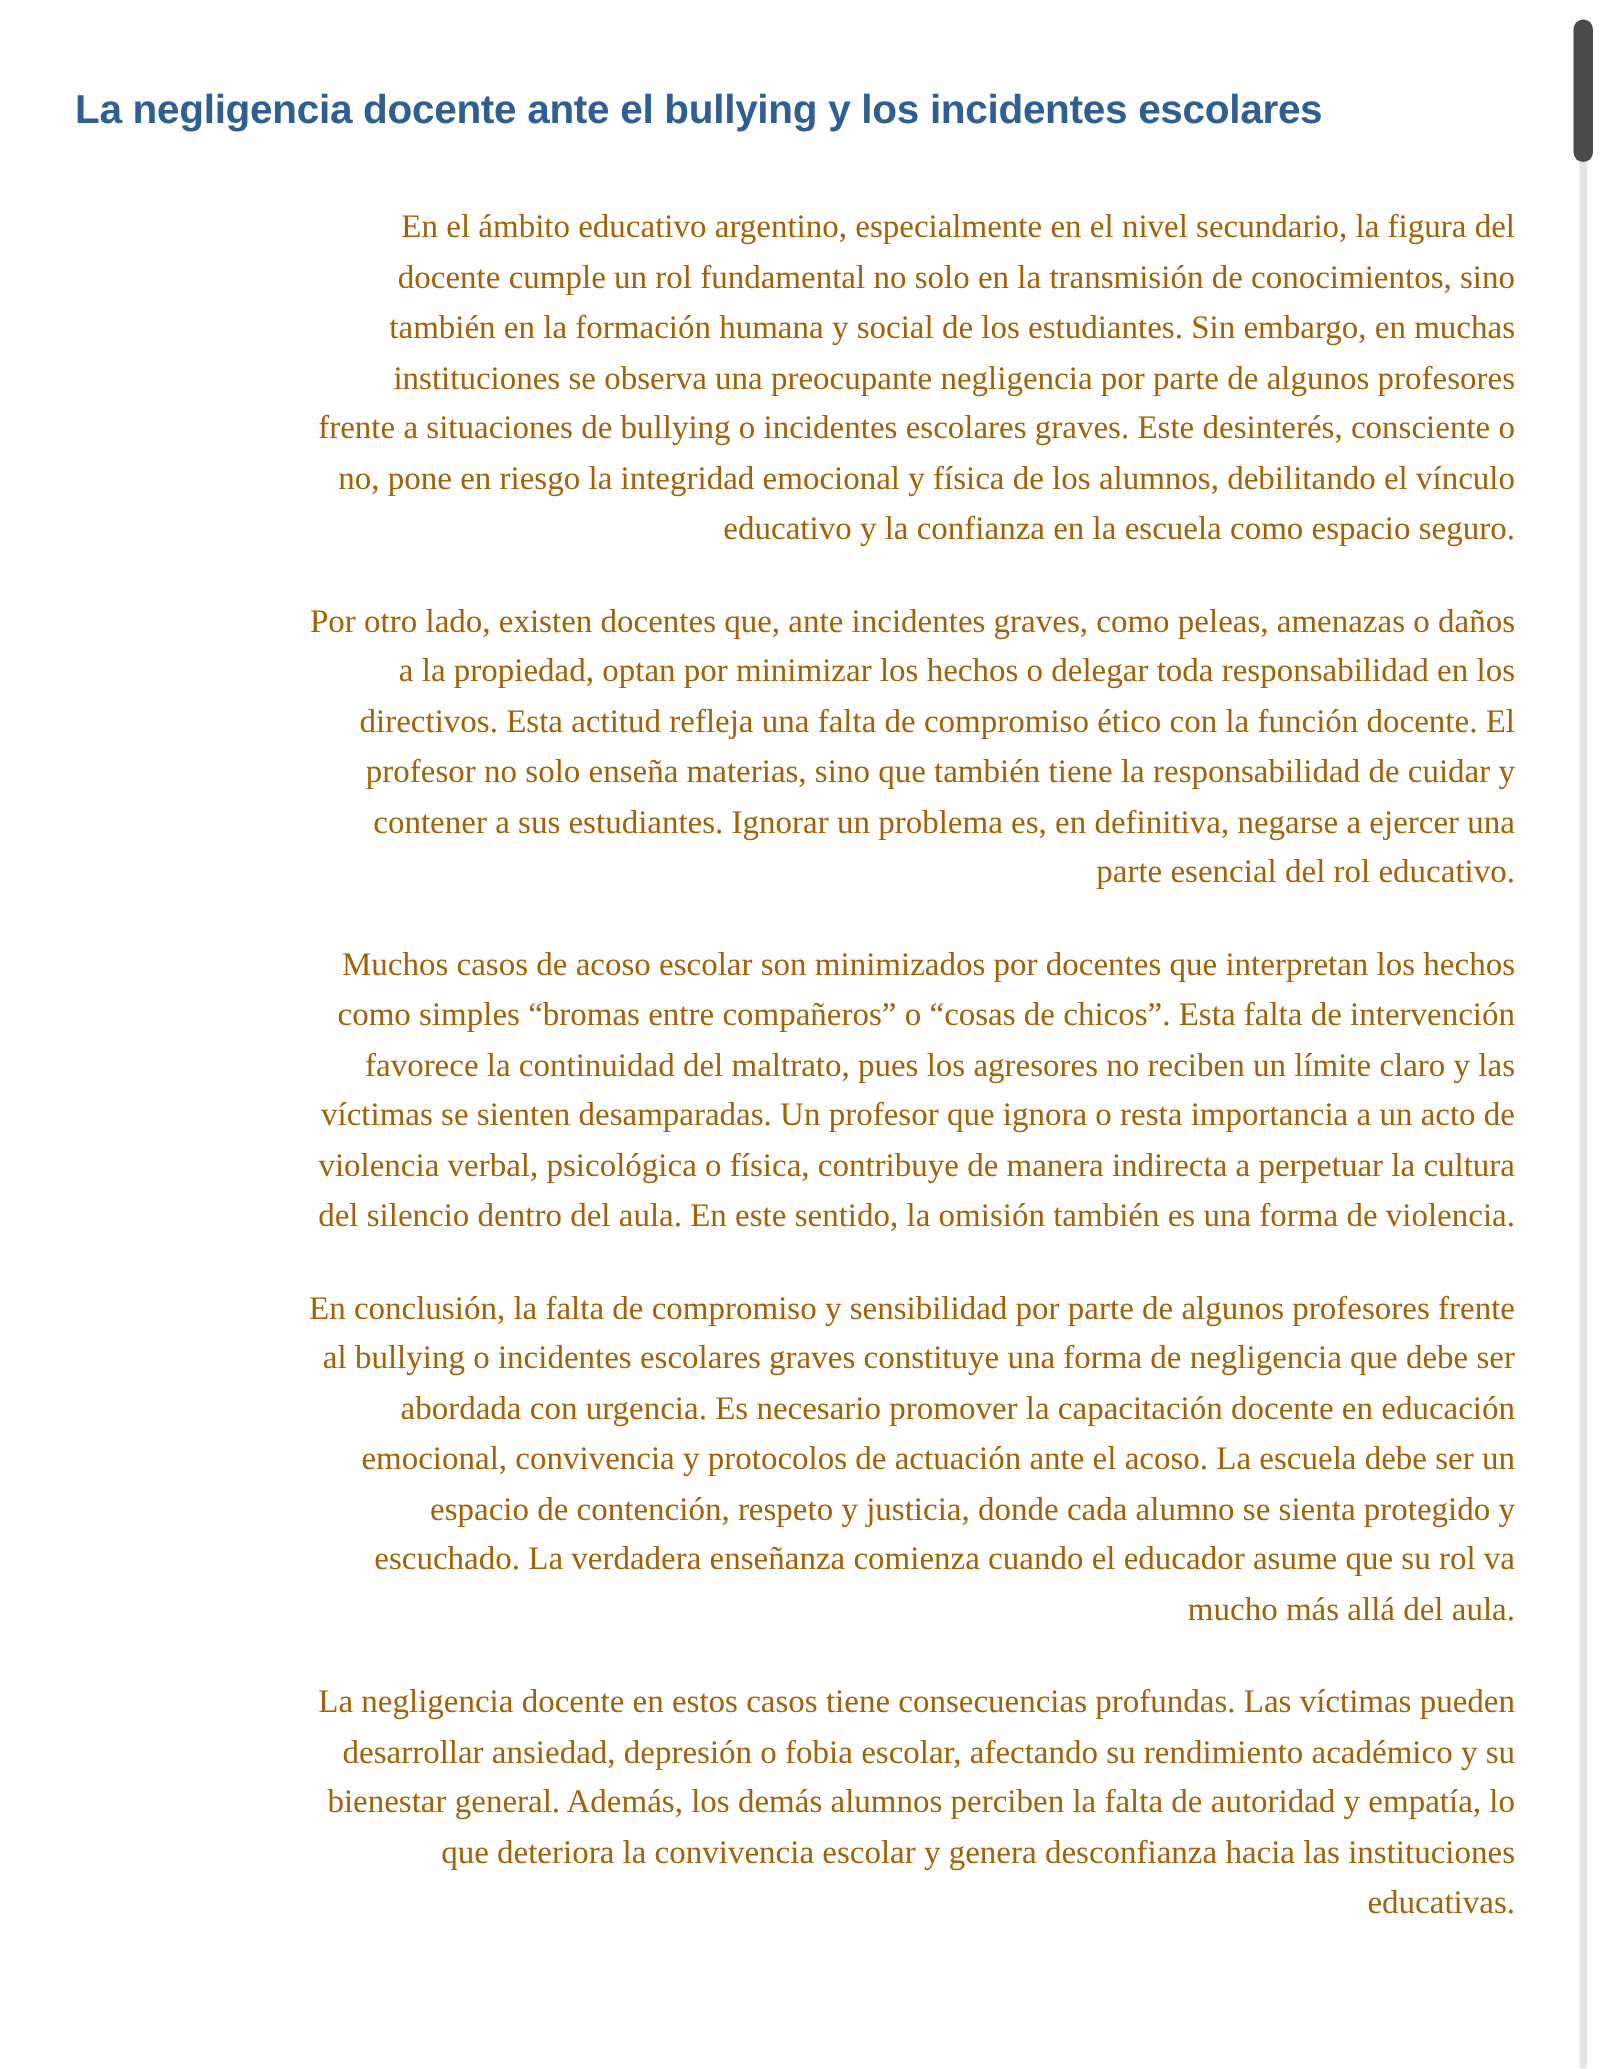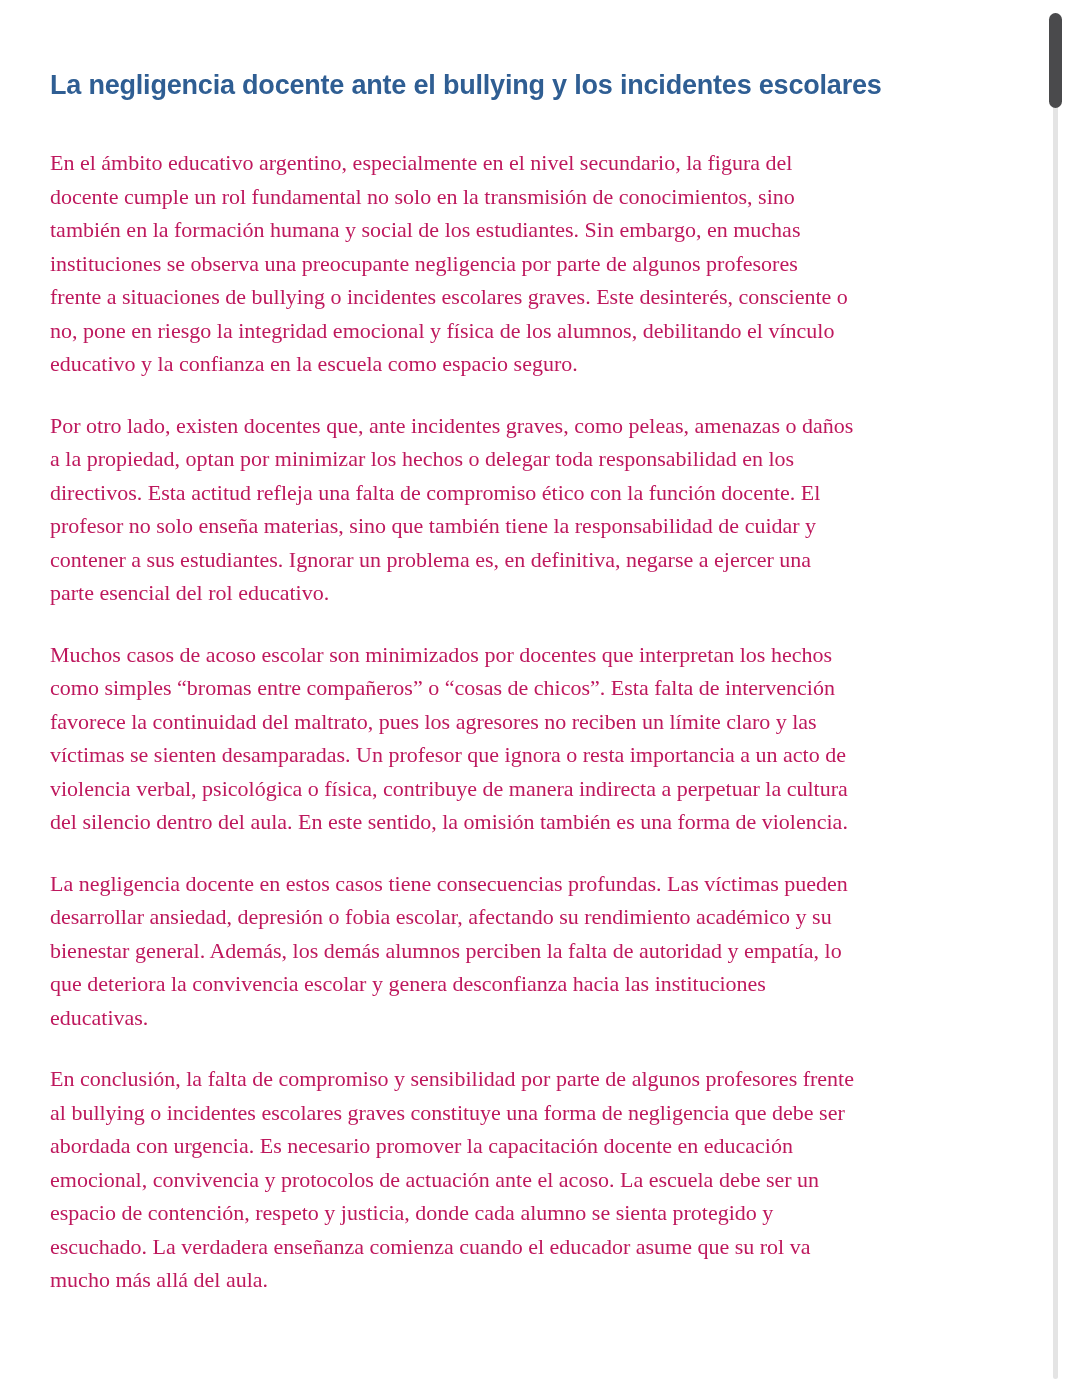--- a/index.html
+++ b/index.html
@@ -13,40 +13,40 @@
   }
   .page {
     position: relative;
     width: 1080px;
     height: 1379px;
     background: #ffffff;
   }
   .content {
     position: absolute;
     left: 50px;
-    top: 68px;
+    top: 56px;
     width: 960px;
   }
   h1.doc-title {
     font-family: "Liberation Sans", "DejaVu Sans", sans-serif;
     font-weight: 700;
     font-size: 27px;
     line-height: 34px;
     letter-spacing: -0.2px;
     color: #2f5e93;
     margin: 0 0 44px 0;
   }
   p.doc-paragraph {
     font-family: "Liberation Serif", "DejaVu Serif", serif;
     font-size: 22px;
     line-height: 33.5px;
-    color: #be185d;
+    color: #a16207;
     margin: 0 0 28px 0;
     white-space: pre-line;
-    text-align: left;
+    text-align: right;
   }
   .scrollbar-track {
     position: absolute;
     left: 1053px;
     top: 13px;
     width: 5px;
     height: 1366px;
     background: #e4e4e4;
     border-radius: 3px;
   }
@@ -83,31 +83,31 @@
 contener a sus estudiantes. Ignorar un problema es, en definitiva, negarse a ejercer una
 parte esencial del rol educativo.</p>
 
     <p class="doc-paragraph">Muchos casos de acoso escolar son minimizados por docentes que interpretan los hechos
 como simples “bromas entre compañeros” o “cosas de chicos”. Esta falta de intervención
 favorece la continuidad del maltrato, pues los agresores no reciben un límite claro y las
 víctimas se sienten desamparadas. Un profesor que ignora o resta importancia a un acto de
 violencia verbal, psicológica o física, contribuye de manera indirecta a perpetuar la cultura
 del silencio dentro del aula. En este sentido, la omisión también es una forma de violencia.</p>
 
-    <p class="doc-paragraph">La negligencia docente en estos casos tiene consecuencias profundas. Las víctimas pueden
-desarrollar ansiedad, depresión o fobia escolar, afectando su rendimiento académico y su
-bienestar general. Además, los demás alumnos perciben la falta de autoridad y empatía, lo
-que deteriora la convivencia escolar y genera desconfianza hacia las instituciones
-educativas.</p>
-
     <p class="doc-paragraph">En conclusión, la falta de compromiso y sensibilidad por parte de algunos profesores frente
 al bullying o incidentes escolares graves constituye una forma de negligencia que debe ser
 abordada con urgencia. Es necesario promover la capacitación docente en educación
 emocional, convivencia y protocolos de actuación ante el acoso. La escuela debe ser un
 espacio de contención, respeto y justicia, donde cada alumno se sienta protegido y
 escuchado. La verdadera enseñanza comienza cuando el educador asume que su rol va
 mucho más allá del aula.</p>
+
+    <p class="doc-paragraph">La negligencia docente en estos casos tiene consecuencias profundas. Las víctimas pueden
+desarrollar ansiedad, depresión o fobia escolar, afectando su rendimiento académico y su
+bienestar general. Además, los demás alumnos perciben la falta de autoridad y empatía, lo
+que deteriora la convivencia escolar y genera desconfianza hacia las instituciones
+educativas.</p>
   </main>
 
   <div class="scrollbar-track"></div>
   <div class="scrollbar-thumb"></div>
 
 </div>
 
 </body></html>

